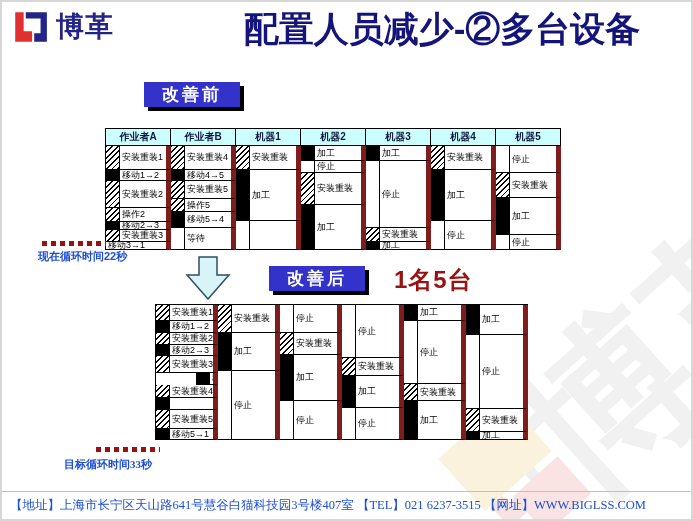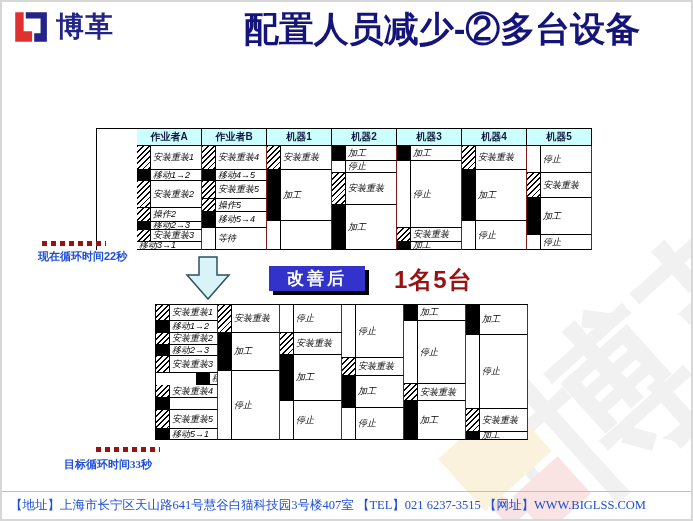--- a/index.html
+++ b/index.html
@@ -28,27 +28,27 @@
   .note-before{left:36px;top:247px;}
   .note-after{left:62px;top:455px;font-family:Liberation Serif, serif;}
   .dotline{position:absolute;height:5px;width:64px;background:repeating-linear-gradient(90deg,#991111 0 5px,transparent 5px 9px);z-index:2;}
   .dotline-before{left:40px;top:239px;}
   .dotline-after{left:94px;top:445px;}
 
   .arrow{position:absolute;left:183px;top:254px;z-index:2;}
 
   
   .gtable{position:absolute;display:flex;border-top:1px solid #000;border-left:1px solid #000;background:#fff;z-index:1;}
-  .gtable-before{left:94px;top:126px;padding-left:40px;}
+  .gtable-before{left:103px;top:126px;}
   .gtable-after{left:153px;top:302px;}
   .gcol{display:flex;flex-direction:column;}
   .gtable-before .gcol{width:65px;}
   .gtable-after .gcol{width:62px;}
   .ghead{height:17px;background:#CCFFFF;border-right:1px solid #000;border-bottom:1px solid #000;box-sizing:border-box;font-weight:bold;font-size:10px;color:#101840;display:flex;align-items:center;justify-content:center;}
-  .gseg{display:flex;border-right:1px solid #7f1d1d;border-bottom:1px solid #000;box-sizing:border-box;background:#fff;font-style:italic;}
+  .gseg{display:flex;border-right:5px solid #7f1d1d;border-bottom:1px solid #000;box-sizing:border-box;background:#fff;}
   .strip{width:14px;border-right:1px solid #000;box-sizing:border-box;flex:none;}
   .strip.hatch{background:repeating-linear-gradient(135deg,#000 0 1.2px,#fff 1.2px 4px);}
   .strip.black{background:#000;}
   .strip.white{background:#fff;}
   .slab{flex:1;font-size:9px;color:#000;display:flex;align-items:center;padding-left:2px;line-height:1;white-space:nowrap;overflow:hidden;}
 
   
   .footer-line{position:absolute;left:0;right:0;top:489px;height:1px;background:#BFBFBF;z-index:2;}
   .footer-text{position:absolute;left:8px;top:495px;font-family:"Liberation Serif",serif;font-size:12.5px;color:#1d4ed8;z-index:2;white-space:nowrap;}
 </style>
@@ -69,20 +69,21 @@
 
   <div class="logo">
     <svg width="40" height="38" viewBox="0 0 36 36">
       <polygon points="4,4 12,4 12,22 20,22 20,32 4,32" fill="#E03030"></polygon>
       <polygon points="14,4 34,4 34,32 22,32 22,24 28,24 28,10 14,10" fill="#232388"></polygon>
     </svg>
     <span class="logo-text">博革</span>
   </div>
   <div class="title">配置人员减少-②多台设备</div>
 
+  <div class="badge badge-before">改善前</div>
   <div class="gtable gtable-before" id="table-before">
       <div class="gcol">
         <div class="ghead">作业者A</div>
         <div class="gseg" style="height: 24px;">
           <div class="strip hatch"></div>
           <div class="slab">安装重装1</div>
         </div>
         <div class="gseg" style="height: 11px;">
           <div class="strip black"></div>
           <div class="slab">移动1→2</div>

